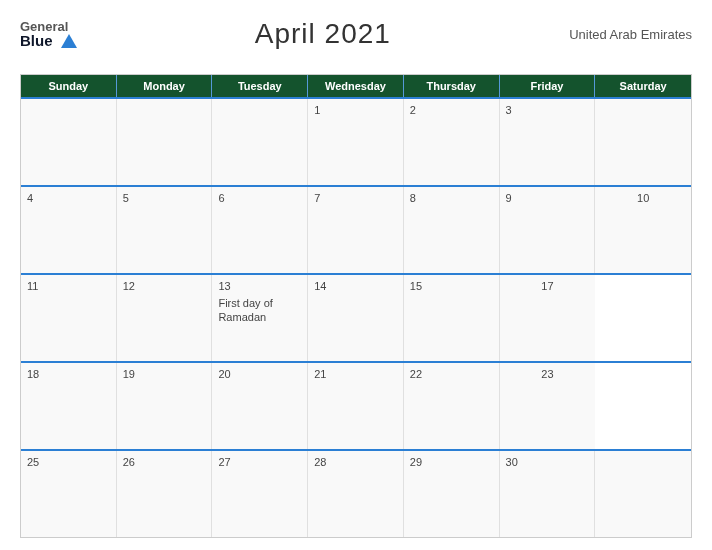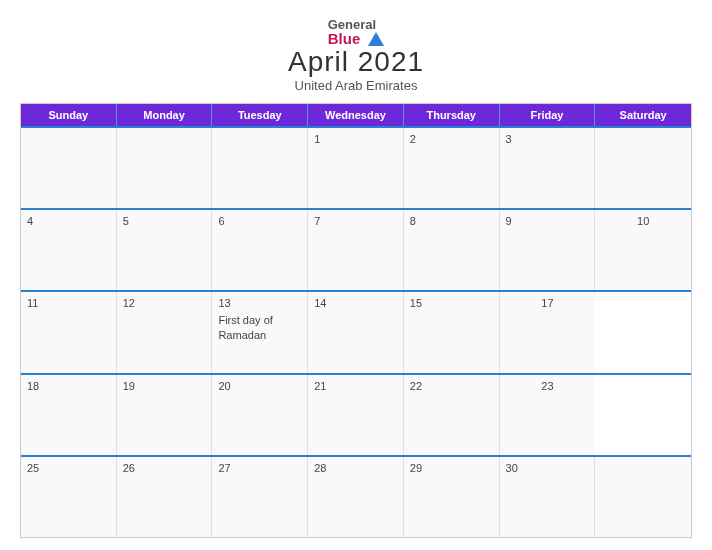--- a/index.html
+++ b/index.html
@@ -14,37 +14,36 @@
       width: 712px;
       height: 550px;
       padding: 18px 20px 12px 20px;
       display: flex;
       flex-direction: column;
     }
     .header {
       display: flex;
       align-items: center;
       justify-content: space-between;
-      margin-bottom: 10px;
-      flex-direction: column;
+      margin-bottom: 24px;
     }
     .logo {
       display: flex;
       flex-direction: column;
       line-height: 1;
     }
     .logo-general {
       font-size: 13px;
       font-weight: bold;
       color: #555;
     }
     .logo-blue {
       font-size: 15px;
       font-weight: bold;
-      color: #be185d;
+      color: #0f172a;
       display: flex;
       align-items: center;
       gap: 6px;
     }
     .logo-triangle {
       width: 0;
       height: 0;
       border-left: 8px solid transparent;
       border-right: 8px solid transparent;
       border-bottom: 14px solid #2b7fd4;
@@ -63,21 +62,21 @@
     }
     .calendar {
       flex: 1;
       display: flex;
       flex-direction: column;
       border: 1px solid #ccc;
     }
     .day-headers {
       display: grid;
       grid-template-columns: repeat(7, 1fr);
-      background: #6d28d9;
+      background: #14532d;
     }
     .day-header {
       color: #fff;
       font-size: 11px;
       font-weight: bold;
       text-align: center;
       padding: 5px 2px;
       border-right: 1px solid #5599d8;
     }
     .day-header:last-child {

